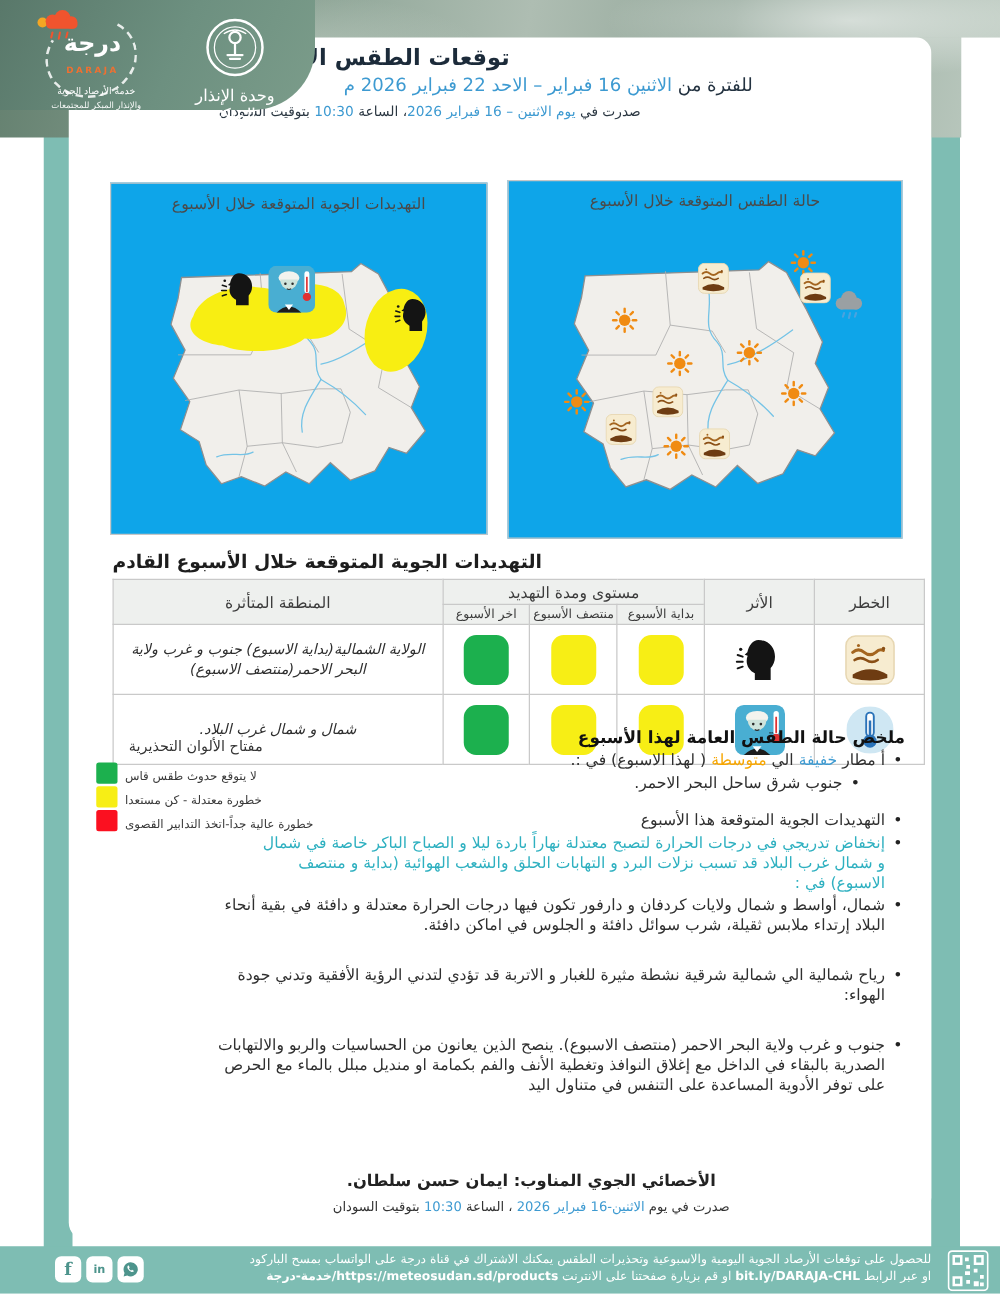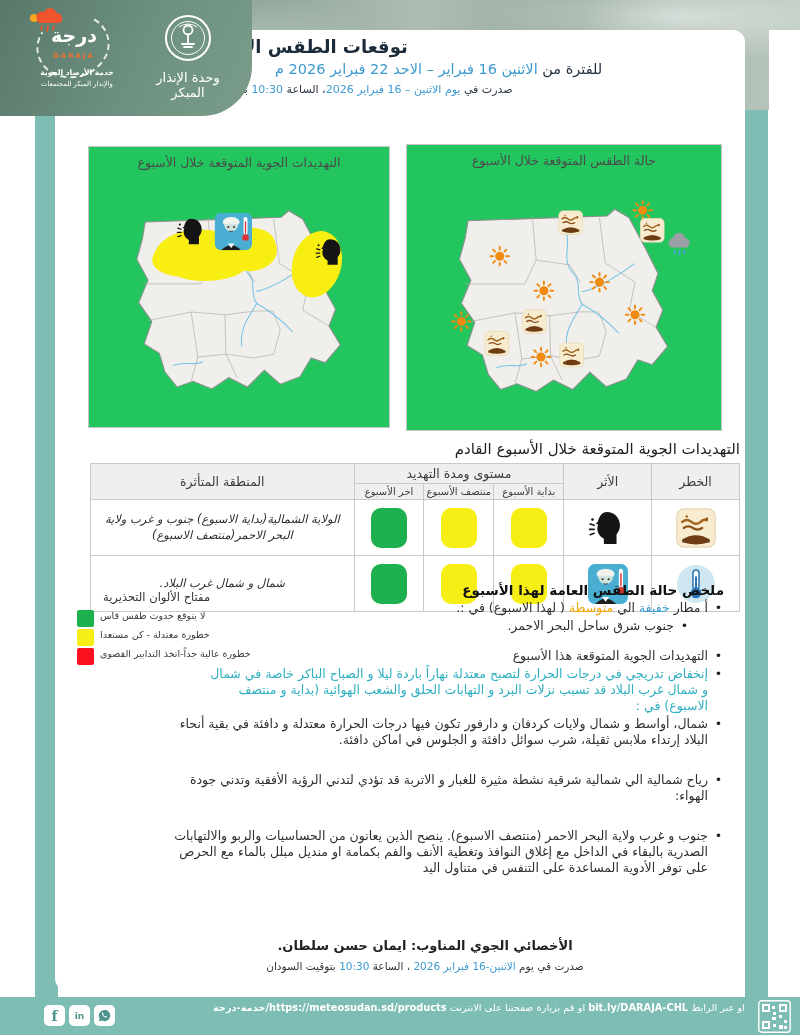--- a/index.html
+++ b/index.html
@@ -19,68 +19,68 @@
   }
   .sky-main { width:769px; height:110px; z-index:2; }
   .sky-top  { width:800px; height:30px;  z-index:2; }
   
   .strip { position:absolute; top:100px; width:23px; height:902px; background:#7ebdb3; z-index:1; }
   .strip-left { left:35px; } .strip-right { left:745px; }
   
   .card { position:absolute; left:55px; top:30px; width:690px; height:962px;
     background:#ffffff; border-radius:48px 12px 34px 14px; z-index:3; }
   
-  .logo-block { position:absolute; left:0; top:0; width:252px; height:116px; z-index:4;
+  .logo-block { position:absolute; left:0; top:0; width:252px; height:88px; z-index:4;
     background:linear-gradient(115deg,#59786a,#6d9080 55%,#7b9c8a);
     border-bottom-right-radius:50px; }
   .daraja { position:absolute; left:18px; top:6px; width:118px; height:104px; color:#fff; }
   .daraja .ring { position:absolute; left:18px; top:8px; width:74px; height:64px;
     border:2px dashed rgba(255,255,255,.85); border-radius:50%;
     border-top-color:transparent; transform:rotate(-15deg); }
   .daraja .cloud { position:absolute; left:6px; top:2px; width:44px; height:30px; }
   .daraja .name { position:absolute; left:0; right:6px; top:18px; text-align:center;
     font-size:19px; font-weight:bold; }
   .daraja .latin { position:absolute; left:0; right:6px; top:46px; text-align:center;
     font-size:7px; letter-spacing:2px; color:#f07030; font-weight:bold; }
   .daraja .tg { position:absolute; left:0; right:0; text-align:center; font-size:7.5px; }
-  .daraja .tg1 { top:62px;font-weight:bold; } .daraja .tg2 { top:74px; font-size:6.8px; opacity:.95; }
+  .daraja .tg1 { top:62px; } .daraja .tg2 { top:74px; font-size:6.8px; opacity:.95; }
   .ewu { position:absolute; left:152px; top:14px; width:72px; text-align:center; color:#fff; }
   .ewu .emblem { margin:0 auto; width:48px; height:48px; }
   .ewu .lbl { font-size:13px; margin-top:4px; }
   
   .head-text { position:absolute; left:120px; top:6px; width:620px; text-align:left; direction:rtl; }
   .head-title { font-size:18px; font-weight:bold; color:#1c2b3a; }
   .head-period { font-size:14.5px; color:#233240; margin-top:3px; line-height:1.35; width:420px; margin-left:auto; margin-right:auto; }
   .blue { color:#3d9ad1; }
   .cyan { color:#2eb0c0;margin-left:45px; }
   .orange-t { color:#f7a600; }
   .head-issued { font-size:11px; color:#2b3742; margin-top:3px; }
   
-  .panel { position:absolute; background:#22c55e; border:1px solid #c6c6c6; }
+  .panel { position:absolute; background:#0ea5e9; border:1px solid #c6c6c6; }
   .panel-threats { left:33px; top:116px; width:302px; height:282px; }
   .panel-weather { left:351px; top:114px; width:316px; height:287px; }
   .panel-title { text-align:center; font-size:12.5px; color:#4a4a4a; padding-top:8px; }
   .mapsvg { display:block; width:100%; height:calc(100% - 26px); }
   
-  .section-title { position:absolute; left:35px; top:410px; width:650px; text-align:right;
-    font-size:15px; font-weight:normal; color:#1d1d1d; }
+  .section-title { position:absolute; left:35px; top:410px; width:650px; text-align:left;
+    font-size:15px; font-weight:bold; color:#1d1d1d; }
   table.hazards { position:absolute; left:35px; top:433px; width:650px; border-collapse:collapse;
     direction:rtl; }
   table.hazards th, table.hazards td { border:1px solid #c9c9c9; text-align:center; vertical-align:middle; }
   table.hazards thead th { background:#eef0ee; color:#3c3c3c; font-weight:normal; }
   th.h-main { font-size:12.5px; height:20px; }
   th.h-sub  { font-size:10px; height:16px; }
   td.cell { height:56px; background:#fff; }
   .chip { width:36px; height:40px; border-radius:10px; margin:0 auto; }
   td.area { font-size:11.5px; color:#2e2e2e; padding:2px 10px; line-height:1.35;font-style:italic; }
   .icon-box { display:inline-block; vertical-align:middle; }
   
   .legend { position:absolute; left:22px; top:560px; width:238px; direction:rtl; }
   .legend-title { font-size:11.5px; color:#333; text-align:left; padding-left:26px; margin-bottom:6px; }
-  .legend-row { display:flex; flex-direction:row-reverse; justify-content:flex-start; align-items:flex-start; margin-bottom:2px; }
+  .legend-row { display:flex; flex-direction:row-reverse; justify-content:flex-start; align-items:flex-end; margin-bottom:2px; }
   .swatch { width:17px; height:17px; border-radius:2px; margin-left:0; }
   .legend-label { font-size:9.5px; color:#3a3a3a; margin-right:0; margin-left:2px; flex:1; text-align:left; padding-left:4px; }
   
   .summary { position:absolute; right:21px; top:552px; width:565px; direction:rtl; text-align:right;
     font-size:12.5px; color:#2f2f2f; line-height:1.28; }
   .summary h3 { font-size:13.5px; color:#111; margin-bottom:1px; }
   .summary .sub { margin-bottom:2px; }
   .bullet { position:relative; padding-right:16px; margin-bottom:2px; }
   .bullet::before { content:"•"; position:absolute; right:2px; top:0; color:#222; }
   .b-indent { margin-right:34px; }
@@ -377,20 +377,21 @@
     <div class="soc fb">f</div>
     <div class="soc li">in</div>
     <div class="soc">
       <svg width="15" height="15" viewBox="0 0 24 24">
         <path fill="#4d948c" d="M12,3a9,9 0 0 0-7.8,13.5L3,21l4.7-1.2A9,9 0 1 0 12,3z"></path>
         <path fill="#ffffff" d="M8.5,7.5c.3-.7.9-.7 1.2-.1l.9,1.6c.2.4 0 .8-.3 1.1l-.5.5c.5 1.2 1.7 2.4 2.9 2.9l.5-.5c.3-.3.7-.5 1.1-.3l1.6.9c.6.3.6.9-.1 1.2-1 .5-2.2.6-3.2.1-2-.9-3.6-2.5-4.5-4.5-.4-1-.3-2.2.4-2.9z"></path>
       </svg>
     </div>
   </div>
   <div class="footer-text">
+    <div>للحصول على توقعات الأرصاد الجوية اليومية والاسبوعية وتحذيرات الطقس يمكنك الاشتراك في قناة درجة على الواتساب بمسح الباركود</div>
     <div><span>او عبر الرابط </span><b><bdi dir="ltr">bit.ly/DARAJA-CHL</bdi></b><span> او قم بزيارة صفحتنا على الانترنت </span><b><span>https://meteosudan.sd/products/خدمة-درجة</span></b></div>
   </div>
   <svg class="qr" viewBox="0 0 33 33">
     <rect x="0.8" y="0.8" width="31.4" height="31.4" rx="3" fill="none" stroke="#ffffff" stroke-width="1.4"></rect>
     <g fill="#ffffff">
       <rect x="4" y="4" width="8" height="8"></rect>
         <rect x="21" y="4" width="8" height="8"></rect>
         <rect x="4" y="21" width="8" height="8"></rect>
       <rect x="14" y="6" width="3" height="3"></rect>
         <rect x="15" y="12" width="3" height="3"></rect>

